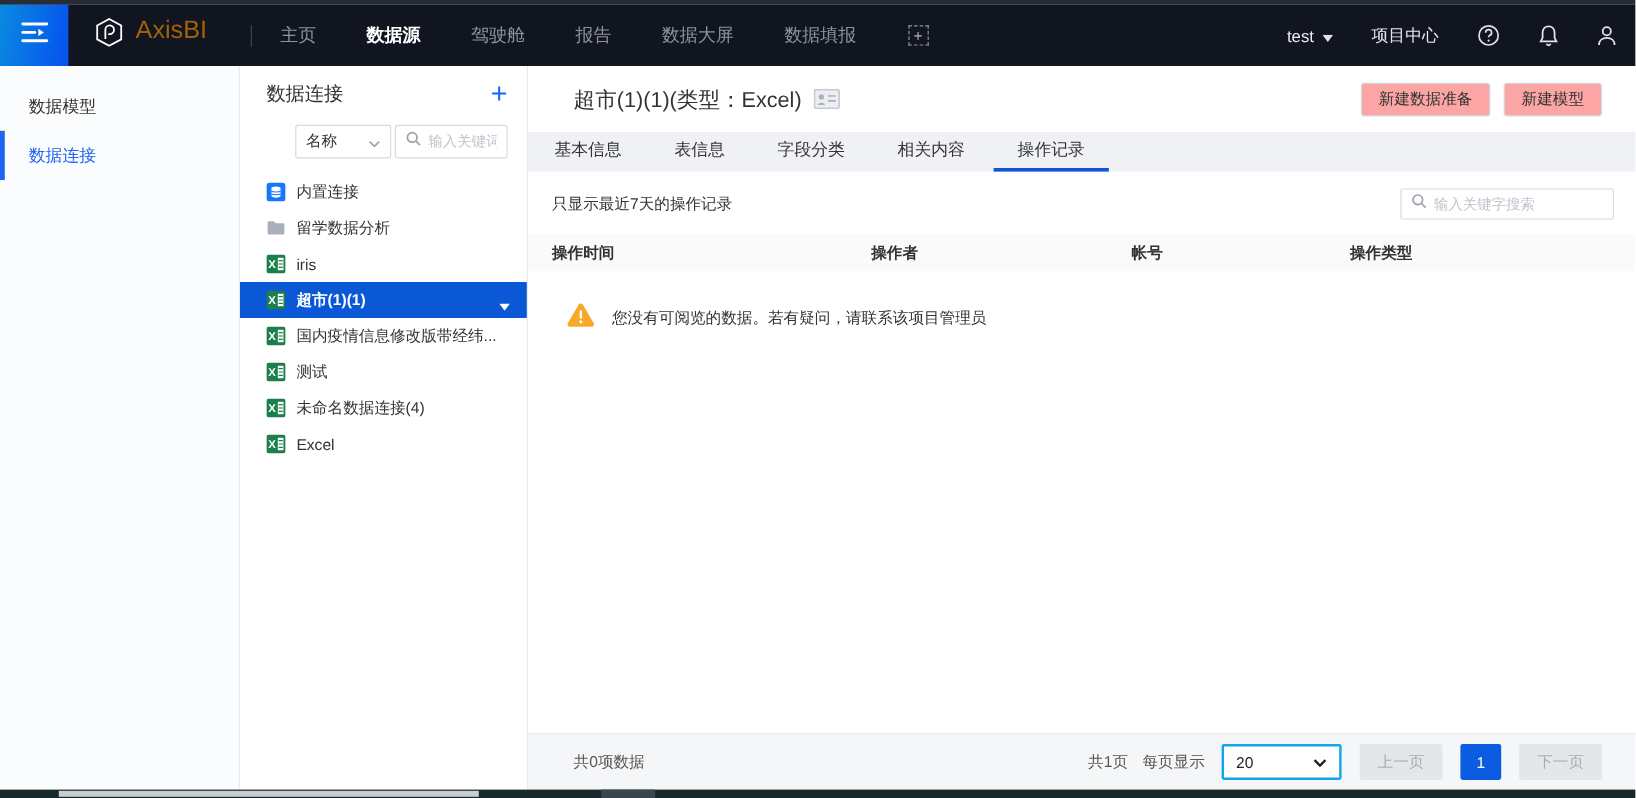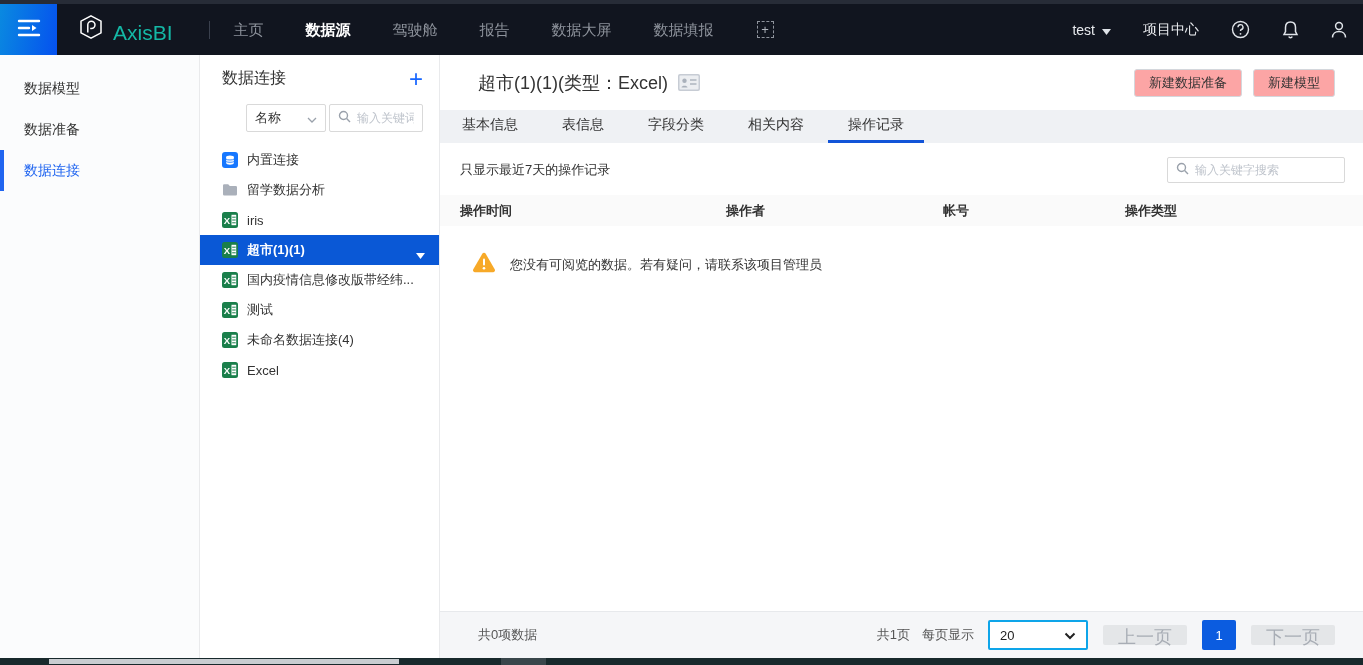--- a/index.html
+++ b/index.html
@@ -10,21 +10,21 @@
     --accent:#1766ff;
     --select-blue:#0a58d6;
     --navbar-bg:#11151f;
   }
 
   .top-strip { height:4px; background:#272c37; }
 
   
   .navbar { height:51px; background:var(--navbar-bg); display:flex; align-items:center; color:#e8eaee; }
   .menu-toggle { width:57px; height:51px; background:linear-gradient(100deg,#0a8ae0,#0551ef); display:flex; align-items:center; justify-content:center; cursor:pointer; flex:0 0 auto; }
-  .brand { display:flex; align-items:flex-end; gap:9px; margin-left:21px; font-size:21px; color:#14b8a6; }
+  .brand { display:flex; align-items:flex-start; gap:9px; margin-left:21px; font-size:21px; color:#a16207; }
   .nav-divider { width:1px; height:18px; background:#3a404d; margin-left:36px; }
   .nav-menu { display:flex; align-items:center; margin-left:3px; }
   .nav-item { font-size:15px; color:#8e939c; padding:0 21px; line-height:51px; cursor:pointer; white-space:nowrap; }
   .nav-item.active { color:#fff; font-weight:700; }
   .nav-plus { margin-left:22px; width:17px; height:17px; border:1px dashed #8e939c; color:#aeb3bb; display:flex; align-items:center; justify-content:center; font-size:13px; line-height:1; cursor:pointer; }
   .nav-right { margin-left:auto; display:flex; align-items:center; gap:32px; padding-right:16px; }
   .user-menu { display:flex; align-items:center; gap:7px; font-size:14px; color:#e8eaee; cursor:pointer; }
   .project-link { font-size:14px; color:#e8eaee; cursor:pointer; white-space:nowrap; }
   .nav-icon { display:flex; align-items:center; cursor:pointer; }
 
@@ -77,21 +77,21 @@
   .warning-row { display:flex; align-items:center; gap:14px; padding:26px 0 0 32px; }
   .warning-text { font-size:13px; color:#333; }
 
   
   .footer { height:47px; background:#f5f6f8; border-top:1px solid #e7e9ec; display:flex; align-items:center; padding:0 28px 0 38px; font-size:13px; color:#555;gap:36px; }
   .footer-total { margin-right:auto; }
   .footer-right { display:flex; align-items:center; }
   .pages-count { margin-right:12px; }
   .per-page-label { margin-right:14px; }
   .page-size-select { width:100px; height:30px; background:#fff; border:2px solid #0ea5e9; border-radius:2px; display:flex; align-items:center; justify-content:space-between; padding:0 10px; color:#222; cursor:pointer; }
-  .pg-btn { height:20px; padding:0 15px; background:#e4e6e8; color:#a8adb5; border:none; border-radius:2px; font-size:18px; font-family:inherit; cursor:default; }
+  .pg-btn { height:30px; padding:0 15px; background:#e4e6e8; color:#a8adb5; border:none; border-radius:2px; font-size:13px; font-family:inherit; cursor:default; }
   .pg-current { width:34px; height:30px; margin:0 15px; background:#0b5ce0; color:#fff; border-radius:2px; display:flex; align-items:center; justify-content:center; font-size:13px; cursor:pointer; }
   .page-size-select { margin-left:0; margin-right:15px; }
 
   .bottom-strip { height:7px; background:#18292c; position:relative; }
   .scroll-thumb { position:absolute; left:49px; top:1px; width:350px; height:5px; background:#c9cdd1; }
   .strip-seg { position:absolute; left:501px; top:0; width:45px; height:7px; background:#39464b; }
 </style>
 </head>
 <body>
 
@@ -160,21 +160,20 @@
           <path d="M1.5 16.5 c0-4 3-6 6.5-6 s6.5 2 6.5 6"></path>
         </svg>
     </div>
   </div>
 </header>
 
 <div class="app-body">
 
   <aside class="sidebar">
       <div class="side-item">数据模型</div>
-      <div class="side-item">数据准备</div>
       <div class="side-item active">数据连接</div>
     </aside>
 
   <section class="panel">
     <div class="panel-head">
       <span class="panel-title" style="margin-left:10px;">数据连接</span>
       <span class="plus-btn">+</span>
     </div>
     <div class="search-row">
       <div class="filter-select">

